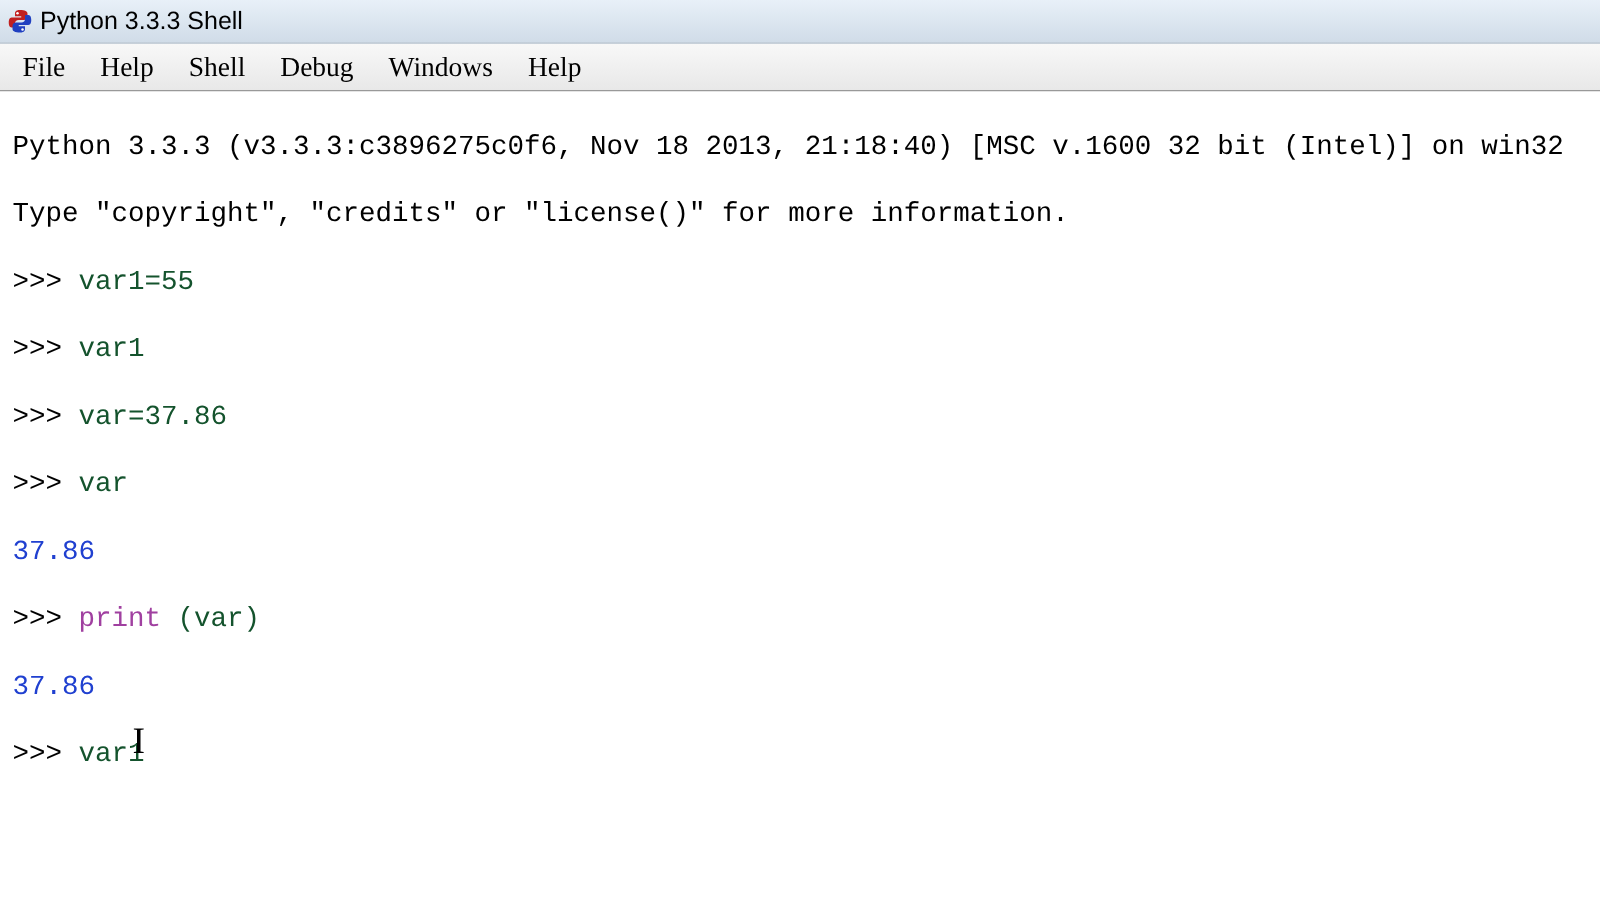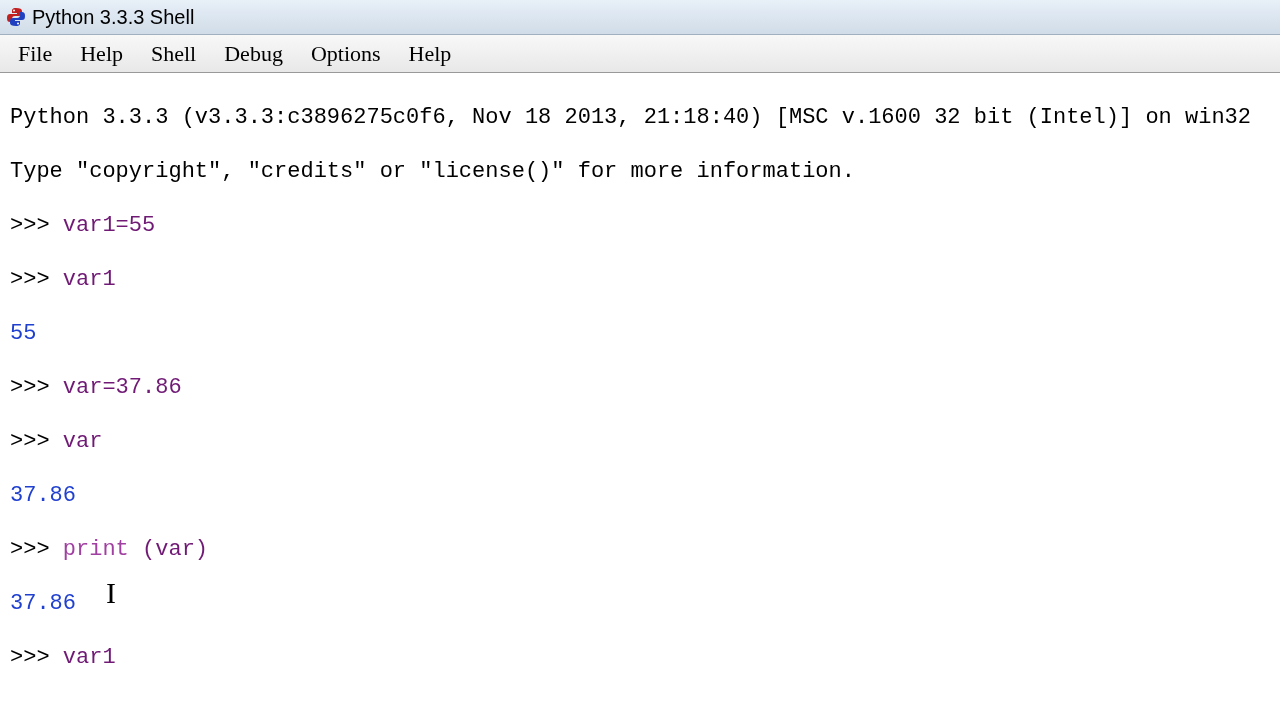--- a/index.html
+++ b/index.html
@@ -48,21 +48,21 @@
       cursor: default;
     }
     .shell-area {
       padding: 4px 10px;
       font-size: 22px;
       line-height: 27px;
       white-space: pre;
     }
     .line { display: block; }
     .prompt { color: #000; }
-    .input { color: #701a75; }
+    .input { color: #14532d; }
     .output-num { color: #2040d0; }
     .builtin { color: #a040a0; }
     .textcursor {
       position: absolute;
       left: 106px;
       top: 576px;
       font-family: "Times New Roman", serif;
       font-size: 30px;
       color: #000;
       pointer-events: none;
@@ -81,30 +81,29 @@
     </svg>
   </span>
   <span class="titlebar-text">Python 3.3.3 Shell</span>
 </div>
 
 <div class="menubar">
   <span class="menu-item">File</span>
   <span class="menu-item">Help</span>
   <span class="menu-item">Shell</span>
   <span class="menu-item">Debug</span>
-  <span class="menu-item">Options</span>
+  <span class="menu-item">Windows</span>
   <span class="menu-item">Help</span>
 </div>
 
 <div class="shell-area">
 <span class="line">Python 3.3.3 (v3.3.3:c3896275c0f6, Nov 18 2013, 21:18:40) [MSC v.1600 32 bit (Intel)] on win32</span>
 <span class="line">Type "copyright", "credits" or "license()" for more information.</span>
 <span class="line"><span class="prompt">&gt;&gt;&gt; </span><span class="input">var1=55</span></span>
 <span class="line"><span class="prompt">&gt;&gt;&gt; </span><span class="input">var1</span></span>
-<span class="line output-num">55</span>
 <span class="line"><span class="prompt">&gt;&gt;&gt; </span><span class="input">var=37.86</span></span>
 <span class="line"><span class="prompt">&gt;&gt;&gt; </span><span class="input">var</span></span>
 <span class="line output-num">37.86</span>
 <span class="line"><span class="prompt">&gt;&gt;&gt; </span><span class="builtin">print</span><span class="input"> (var)</span></span>
 <span class="line output-num">37.86</span>
 <span class="line"><span class="prompt">&gt;&gt;&gt; </span><span class="input">var1</span></span>
 
 
 
 

